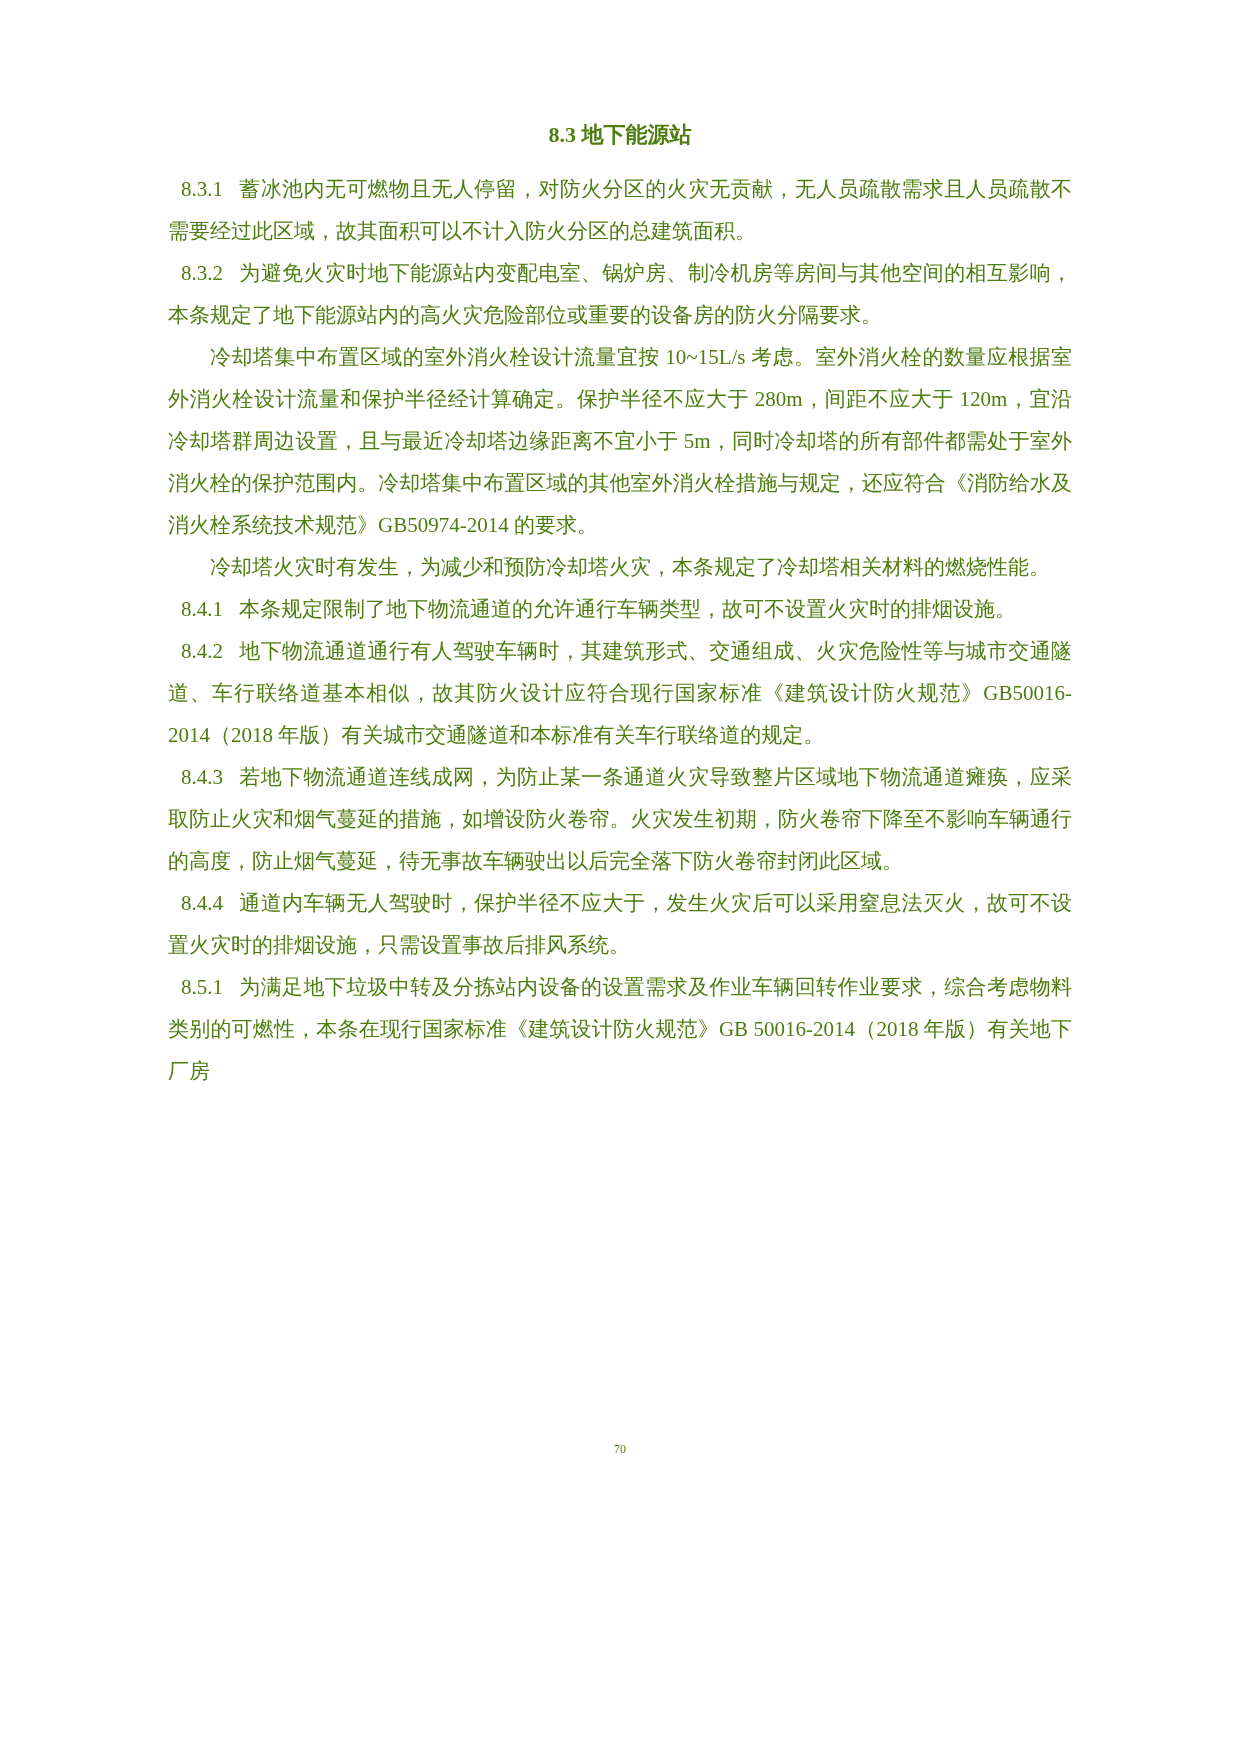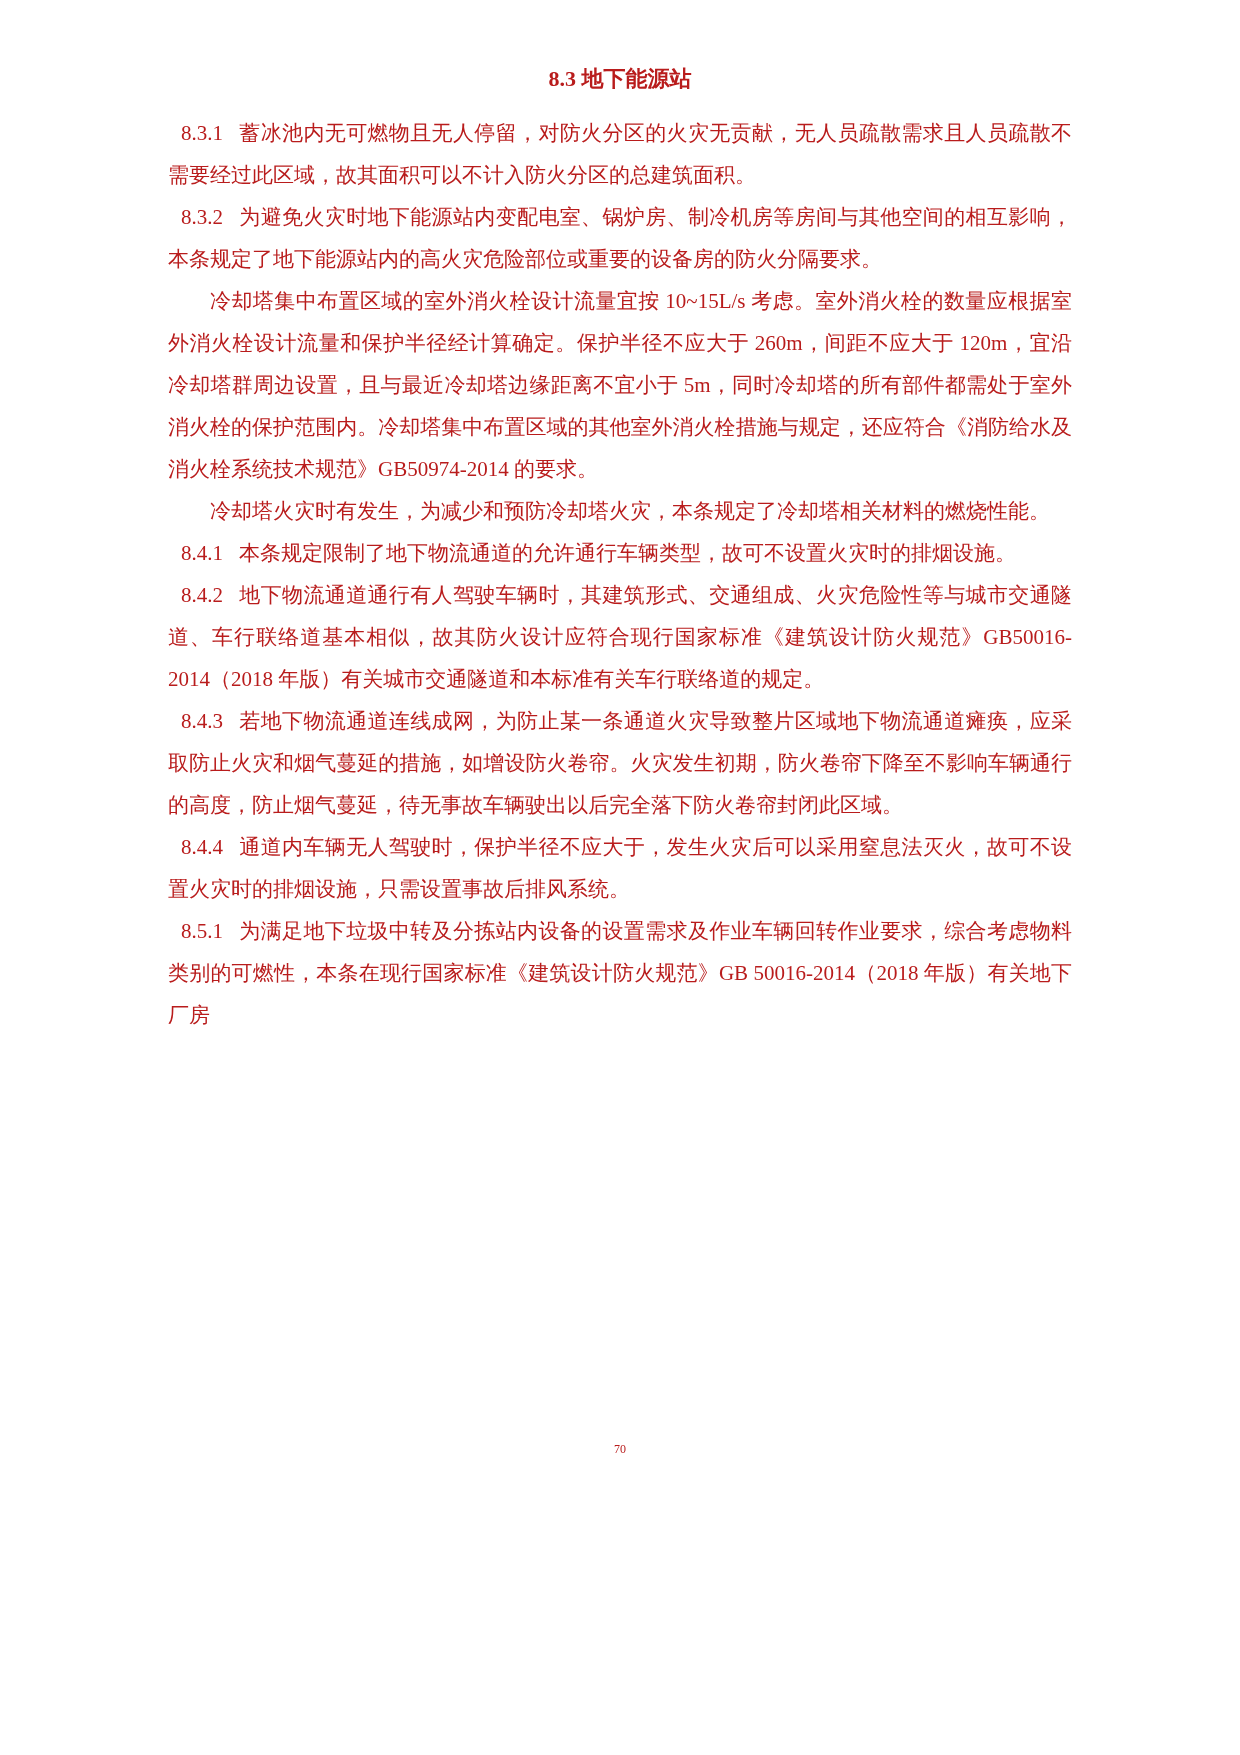--- a/index.html
+++ b/index.html
@@ -7,22 +7,22 @@
     padding: 0;
     background: #ffffff;
   }
   .page {
     position: relative;
     width: 1240px;
     height: 1755px;
     margin: 0 auto;
     background: #ffffff;
     font-family: "Liberation Serif", "DejaVu Serif", serif;
-    color: #b91c1c;
-    padding: 64px 168px 0 168px;
+    color: #4d7c0f;
+    padding: 120px 168px 0 168px;
     box-sizing: border-box;
     overflow: hidden;
   }
   h2.heading {
     font-size: 22px;
     font-weight: bold;
     text-align: center;
     line-height: 30px;
     margin: 24px 0 18px 0;
   }
@@ -56,21 +56,21 @@
 </style>
 </head>
 <body>
 
 <div class="page">
 
   <section>
     <h2 class="heading first">8.3 地下能源站</h2>
     <p class="para"><span class="clause-num">8.3.1</span><span>蓄冰池内无可燃物且无人停留，对防火分区的火灾无贡献，无人员疏散需求且人员疏散不需要经过此区域，故其面积可以不计入防火分区的总建筑面积。</span></p>
     <p class="para"><span class="clause-num">8.3.2</span><span>为避免火灾时地下能源站内变配电室、锅炉房、制冷机房等房间与其他空间的相互影响，本条规定了地下能源站内的高火灾危险部位或重要的设备房的防火分隔要求。</span></p>
-    <p class="para indent"><span>冷却塔集中布置区域的室外消火栓设计流量宜按 10~15L/s 考虑。室外消火栓的数量应根据室外消火栓设计流量和保护半径经计算确定。保护半径不应大于 260m，间距不应大于 120m，宜沿冷却塔群周边设置，且与最近冷却塔边缘距离不宜小于 5m，同时冷却塔的所有部件都需处于室外消火栓的保护范围内。冷却塔集中布置区域的其他室外消火栓措施与规定，还应符合《消防给水及消火栓系统技术规范》GB50974-2014 的要求。</span></p>
+    <p class="para indent"><span>冷却塔集中布置区域的室外消火栓设计流量宜按 10~15L/s 考虑。室外消火栓的数量应根据室外消火栓设计流量和保护半径经计算确定。保护半径不应大于 280m，间距不应大于 120m，宜沿冷却塔群周边设置，且与最近冷却塔边缘距离不宜小于 5m，同时冷却塔的所有部件都需处于室外消火栓的保护范围内。冷却塔集中布置区域的其他室外消火栓措施与规定，还应符合《消防给水及消火栓系统技术规范》GB50974-2014 的要求。</span></p>
     <p class="para indent"><span>冷却塔火灾时有发生，为减少和预防冷却塔火灾，本条规定了冷却塔相关材料的燃烧性能。</span></p>
   </section>
 
   <section>
     <p class="para"><span class="clause-num">8.4.1</span><span>本条规定限制了地下物流通道的允许通行车辆类型，故可不设置火灾时的排烟设施。</span></p>
     <p class="para"><span class="clause-num">8.4.2</span><span>地下物流通道通行有人驾驶车辆时，其建筑形式、交通组成、火灾危险性等与城市交通隧道、车行联络道基本相似，故其防火设计应符合现行国家标准《建筑设计防火规范》GB50016-2014（2018 年版）有关城市交通隧道和本标准有关车行联络道的规定。</span></p>
     <p class="para"><span class="clause-num">8.4.3</span><span>若地下物流通道连线成网，为防止某一条通道火灾导致整片区域地下物流通道瘫痪，应采取防止火灾和烟气蔓延的措施，如增设防火卷帘。火灾发生初期，防火卷帘下降至不影响车辆通行的高度，防止烟气蔓延，待无事故车辆驶出以后完全落下防火卷帘封闭此区域。</span></p>
     <p class="para"><span class="clause-num">8.4.4</span><span>通道内车辆无人驾驶时，保护半径不应大于，发生火灾后可以采用窒息法灭火，故可不设置火灾时的排烟设施，只需设置事故后排风系统。</span></p>
   </section>
 

